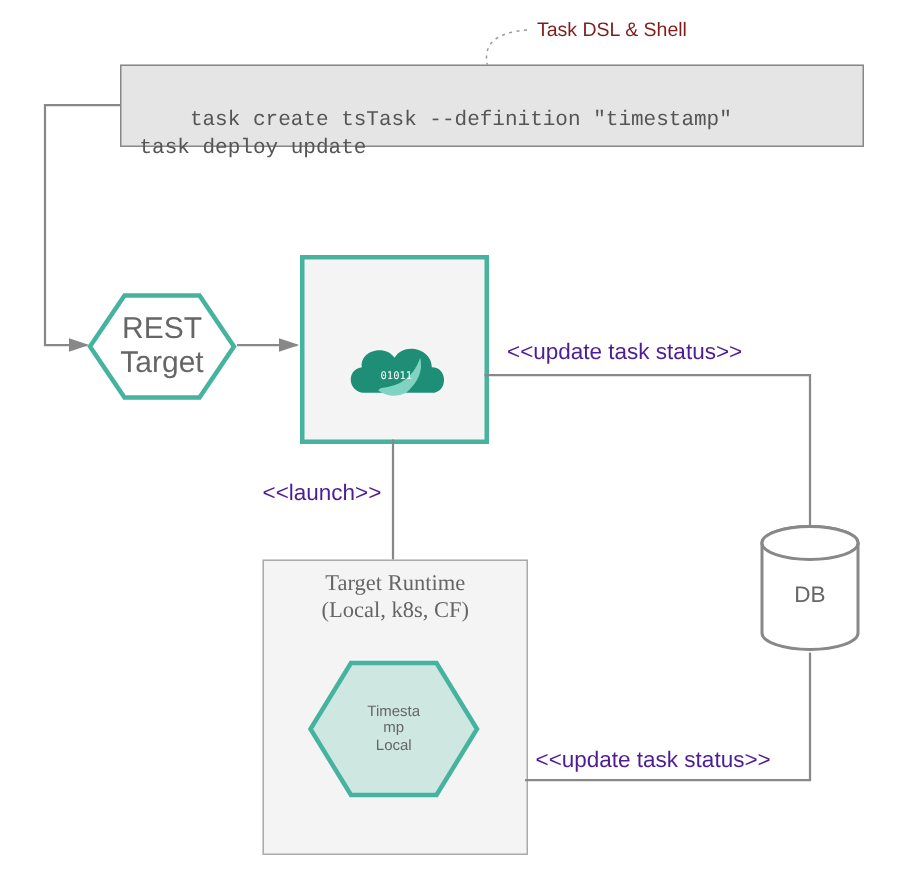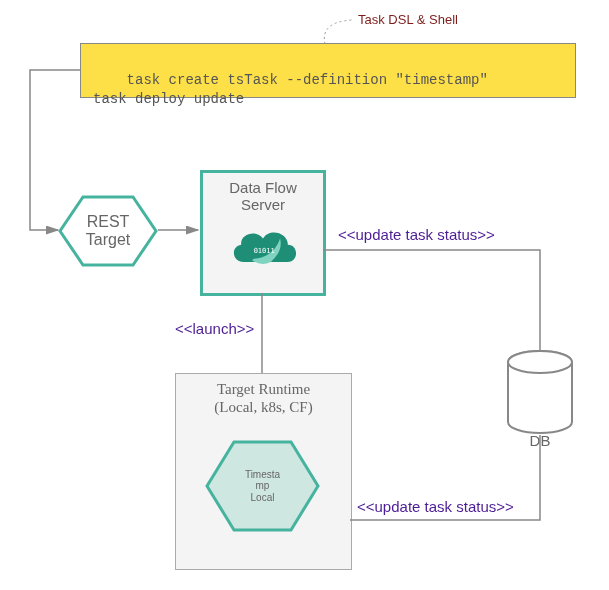--- a/index.html
+++ b/index.html
@@ -14,38 +14,38 @@
       height: 590px;
     }
     .callout-label {
       position: absolute;
       font-size: 13px;
       color: #7f1d1d;
     }
     .code-box {
       position: absolute;
       border: 1px solid #888;
-      background: #fde047;
+      background: #e5e5e5;
       font-family: "Courier New", monospace;
       font-size: 14px;
       color: #555;
       padding: 8px 12px;
       line-height: 1.35;
       white-space: pre;
     }
     .hex-wrap {
       position: absolute;
       display:flex;
       align-items:center;
       justify-content:center;
     }
     .hex-label {
       position:absolute;
       text-align:center;
-      font-size:16px;
+      font-size:20px;
       color:#666;
       line-height:1.15;
       pointer-events:none;
     }
     .server-box {
       position:absolute;
       background:#f4f4f4;
       border:3px solid #45b39d;
       text-align:center;
     }
@@ -73,21 +73,20 @@
     .edge-label {
       position:absolute;
       font-size:15px;
       color:#4c1d95;
     }
     .db-label {
       position:absolute;
       font-size:15px;
       color:#666;
       text-align:center;
-      margin-top:44px;
     }
   </style>
 </head>
 <body>
 
 <div class="canvas">
 
   <svg style="position:absolute;left:0;top:0" width="609" height="590">
     <path d="M 325 44 Q 320 22 352 20" stroke="#999" stroke-width="1" fill="none" stroke-dasharray="2 3"></path>
   </svg>
@@ -118,23 +117,20 @@
   <svg style="position:absolute;left:0;top:0" width="609" height="590">
     <defs>
       <marker id="ah2" markerWidth="10" markerHeight="10" refX="8" refY="3" orient="auto">
         <path d="M0,0 L9,3 L0,6 Z" fill="#888"></path>
       </marker>
     </defs>
     <line x1="158" y1="230" x2="198" y2="230" stroke="#888" stroke-width="1.5" marker-end="url(#ah2)"></line>
   </svg>
 
   <div class="server-box" style="left:200px;top:170px;width:120px;height:120px">
-    <div class="server-title" style="top:6px">
-      <span>Data Flow</span><br><span>Server</span>
-    </div>
 
     <svg width="78" height="56" style="position:absolute;left:21px;top:50px" viewBox="0 0 100 72">
       <path d="M25 50 C 10 50 8 30 22 28 C 20 14 42 8 50 20 C 58 6 82 12 82 28 C 96 28 96 50 82 50 Z" fill="#1e8f76"></path>
       <path d="M38 46 Q 64 44 72 20 Q 76 36 60 50 Q 48 56 36 48 Z" fill="#7fd3c0"></path>
       <path d="M40 44 Q 60 40 70 22" stroke="#1e8f76" stroke-width="2" fill="none"></path>
       <text x="38" y="38" font-size="9" fill="#fff" font-family="monospace">01011</text>
     </svg>
   </div>
 
   <svg style="position:absolute;left:0;top:0" width="609" height="590">

